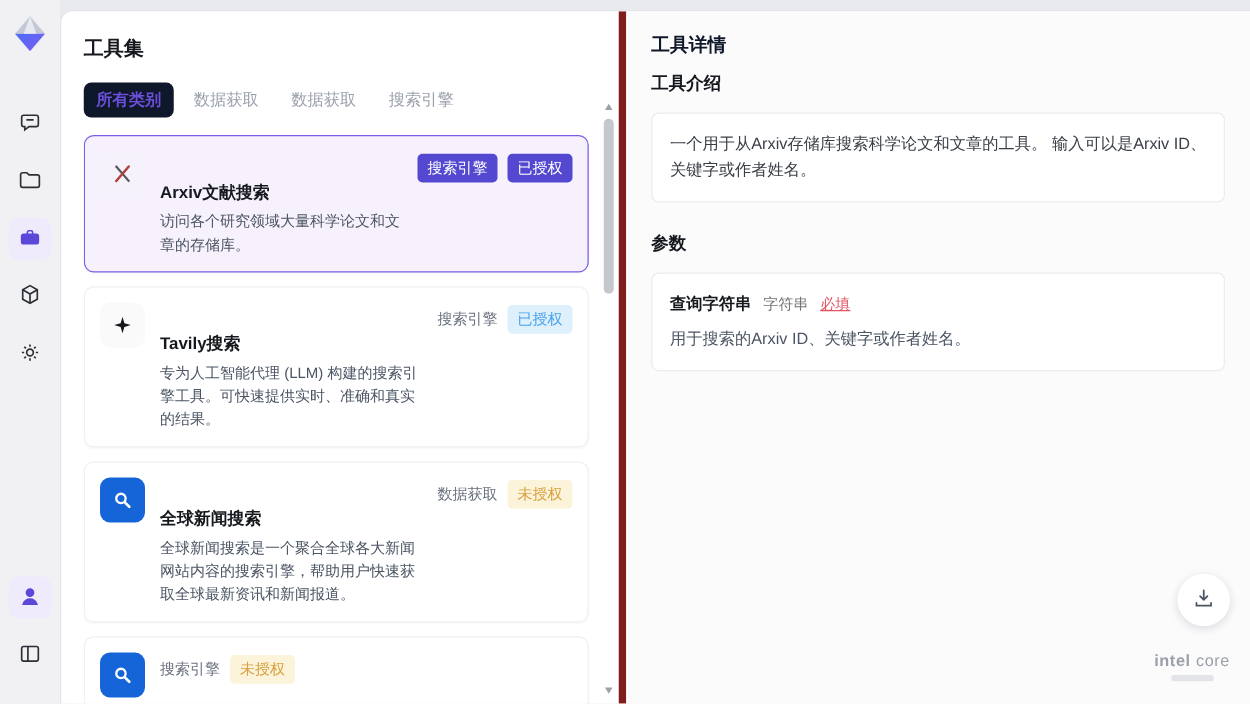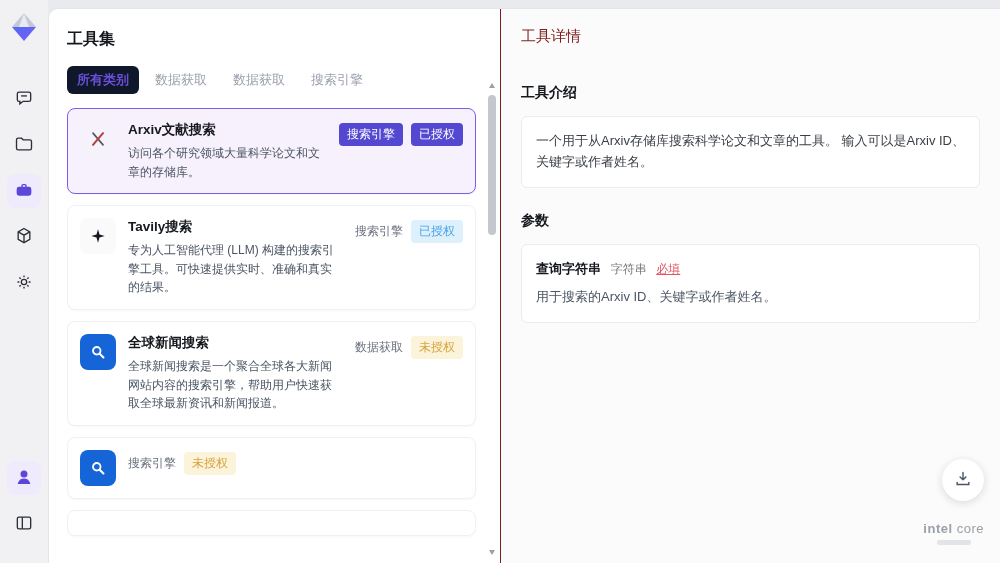--- a/index.html
+++ b/index.html
@@ -27,60 +27,60 @@
   .rail-btn.user-btn { background:#efebfd; }
   .rail-btn.user-btn svg { stroke:#5b47d8; fill:#5b47d8; }
 
   
   .surface {
     flex:1; margin-top:8px; background:#ffffff; border-top-left-radius:10px;
     display:flex; overflow:hidden; border-left:1px solid #e4e5ea; border-top:1px solid #e4e5ea;
   }
 
   
-  .list-col { width:452px; flex:0 0 452px; padding:16px 8px 4px 18px; position:relative; border-right:1px solid #7f1d1d; }
+  .list-col { width:452px; flex:0 0 452px; padding:16px 8px 4px 18px; position:relative; border-right:6px solid #7f1d1d; }
   .list-title { font-size:16px; font-weight:bold; color:#15181d; margin:4px 0 16px; }
   .tabs { display:flex; align-items:center; gap:6px; margin-bottom:14px; }
   .tab { padding:5px 10px; border-radius:6px; color:#9aa1ab; font-size:13px; cursor:pointer; white-space:nowrap; }
   .tab.active { background:#0f172a; color:#6a4fd8; font-weight:bold; }
 
   .cards { display:flex; flex-direction:column; gap:11px; height:463px; overflow:hidden; padding-right:16px; }
   .card {
     display:flex; align-items:flex-start; gap:12px; background:#fff;
     border:1px solid #eef0f3; border-radius:8px; padding:12px 12px 12px 12px; cursor:pointer;
     box-shadow:0 1px 2px rgba(20,20,40,.03);
   }
   .card.selected { background:#f7f1fd; border:1.5px solid #7d5ce6; }
   .card-icon {
     width:36px; height:36px; border-radius:8px; flex:0 0 36px;
     display:flex; align-items:center; justify-content:center;
   }
   .ic-arxiv { background:#f6f2fb; }
   .ic-tavily { background:#fafafa; }
   .ic-blue { background:#1565d8; }
-  .card-main { flex:1; min-width:0; }
+  .card-main { flex:1; min-width:0;margin-top:24px; }
   .card-name { font-size:13.5px; font-weight:bold; color:#15181d; margin-bottom:5px; }
   .card-desc { font-size:12px; line-height:1.55; color:#4b5563; }
   .card-badges { display:flex; gap:8px; align-items:center; flex:0 0 auto; padding-top:2px; }
   .badge { font-size:12px; border-radius:4px; padding:3px 8px; white-space:nowrap; }
   .badge-purple { background:#5447d0; color:#fff; }
   .badge-blue { background:#ddf0fb; color:#4aa3ea; }
   .badge-yellow { background:#fbf3da; color:#d9a13f; }
   .cat-text { font-size:12px; color:#6b7280; white-space:nowrap; }
 
   
   .scrollbar { position:absolute; right:3px; top:74px; bottom:8px; width:10px; }
   .sb-arrow { position:absolute; left:2px; width:0; height:0; border-left:3px solid transparent; border-right:3px solid transparent; }
   .sb-arrow.up { top:0; border-bottom:5px solid #9aa0a8; }
   .sb-arrow.down { bottom:0; border-top:5px solid #9aa0a8; }
   .sb-thumb { position:absolute; left:1px; top:12px; width:8px; height:140px; background:#c4c7cd; border-radius:4px; }
 
   
   .detail-col { flex:1; background:#fbfbfc; padding:18px 20px; position:relative; }
-  .detail-title { font-size:15px; font-weight:normal; color:#7f1d1d; margin-bottom:38px; }
+  .detail-title { font-size:15px; font-weight:bold; color:#0f172a; margin-bottom:12px; }
   .section-h { font-size:14px; font-weight:bold; color:#15181d; margin-bottom:14px; }
   .detail-box {
     background:#fff; border:1px solid #ebebf0; border-radius:6px;
     padding:14px 14px; font-size:13px; color:#3a3f46; line-height:1.6; margin-bottom:24px;
   }
   .param-head { margin-bottom:8px; }
   .param-name { font-size:13px; font-weight:bold; color:#15181d; }
   .param-type { font-size:12px; color:#737373; margin-left:6px; }
   .param-req { font-size:12px; color:#e25563; margin-left:6px;text-decoration:underline; }
   .param-desc { font-size:13px; color:#4b5563; }

